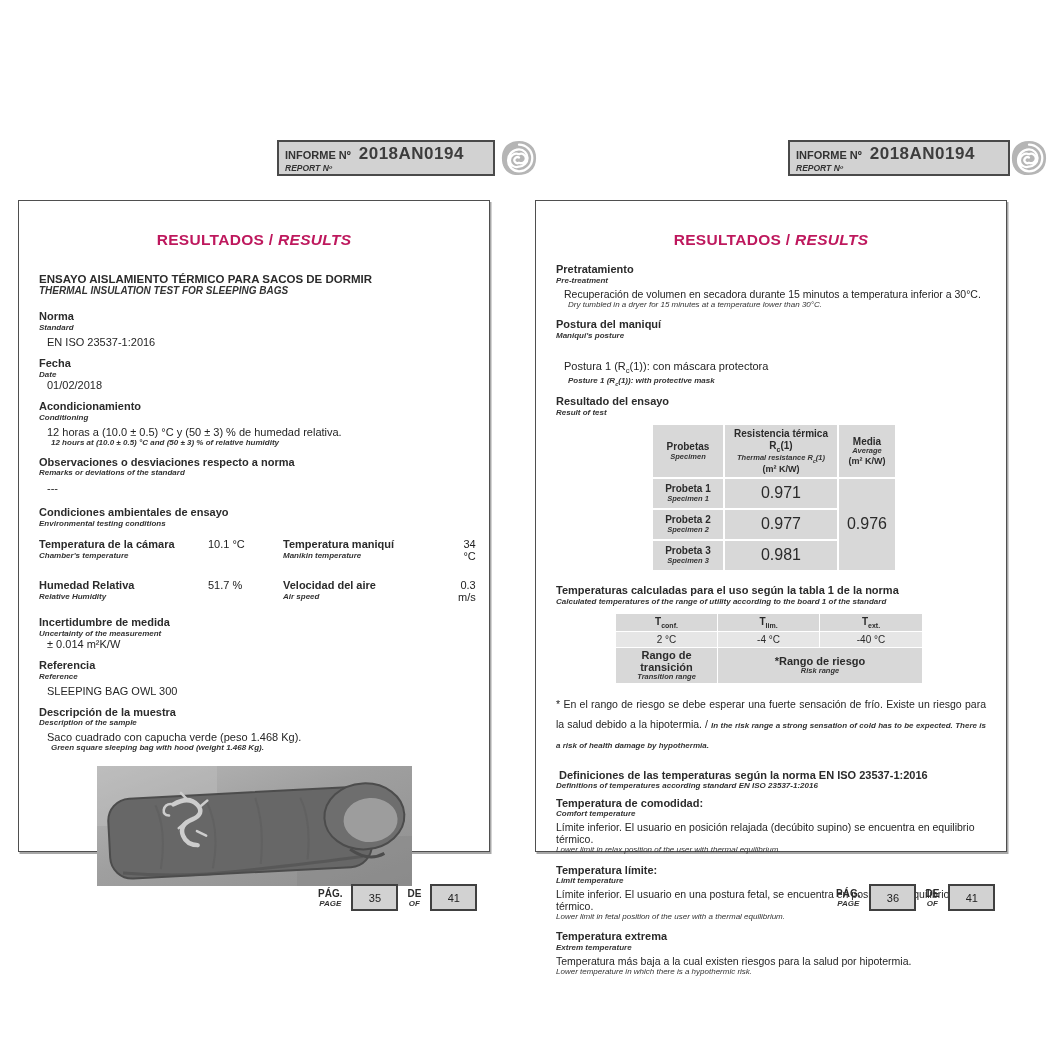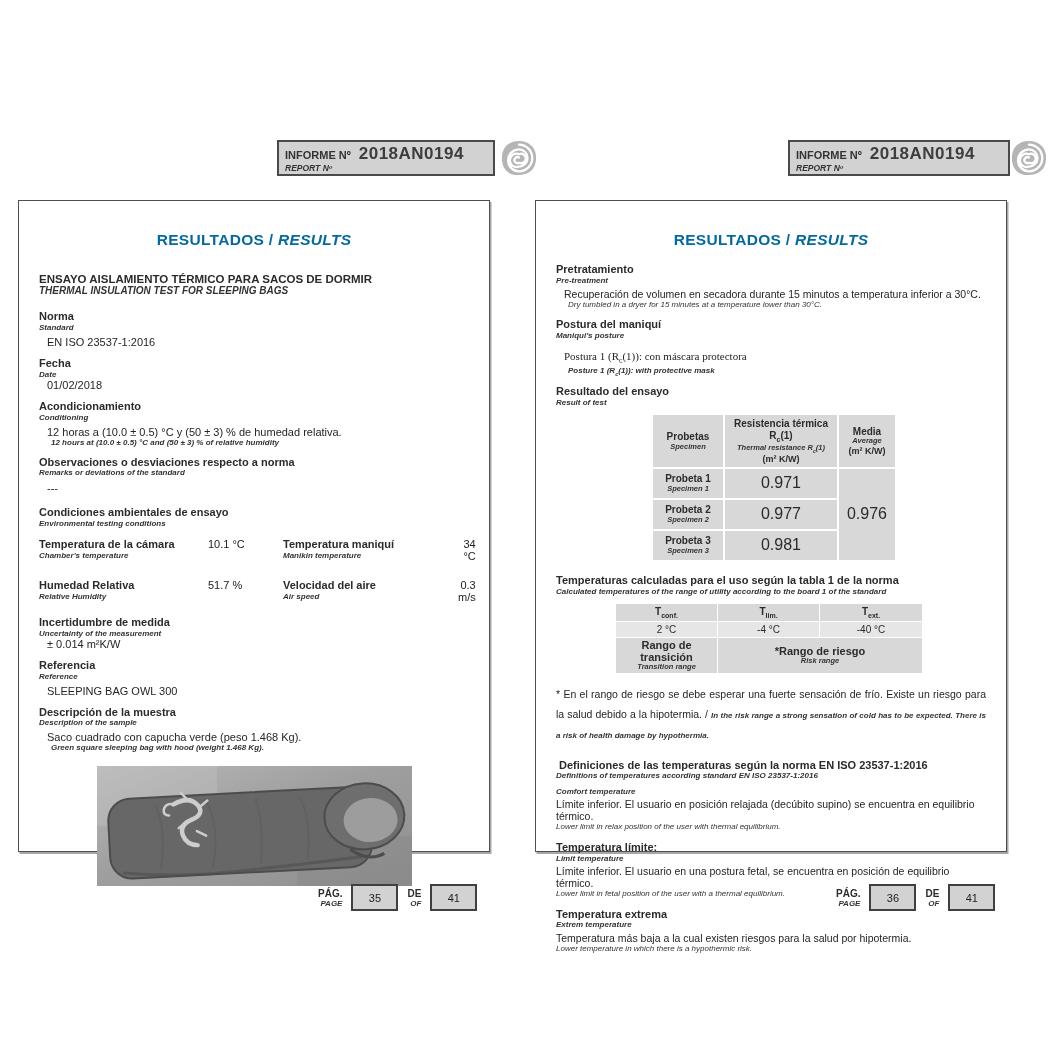--- a/index.html
+++ b/index.html
@@ -14,21 +14,21 @@
   .hbox .repnum{font-size:17px;font-weight:bold;color:#3d3d3d;letter-spacing:.5px;}
   .hbox .l2{font-size:8.5px;font-weight:bold;font-style:italic;color:#333;margin-top:-1px;}
 
   
   .page{position:absolute;top:200px;width:472px;height:652px;background:#fff;
         border:1px solid #4f4f4f;box-shadow:1.5px 2px 0 rgba(60,60,60,.45);
         padding:0 20px;box-sizing:border-box;}
   #page-left{left:18px;}
   #page-right{left:535px;}
 
-  .ptitle{text-align:center;margin-top:30px;font-size:15.5px;font-weight:bold;color:#0369a1;letter-spacing:.3px;}
+  .ptitle{text-align:center;margin-top:30px;font-size:15.5px;font-weight:bold;color:#be185d;letter-spacing:.3px;}
   .ptitle .it{font-style:italic;}
 
   .lbl{font-weight:bold;font-size:11px;line-height:1.15;color:#2b2b2b;}
   .sub{font-weight:bold;font-style:italic;font-size:8px;line-height:1.2;color:#333;}
   .val{font-size:11px;color:#252525;padding-left:8px;}
   .vali{font-style:italic;font-size:8px;font-weight:bold;color:#333;padding-left:12px;}
 
   .sec{margin-top:9px;}
   .testtitle{font-size:11.5px;font-weight:bold;margin-top:24px;color:#2b2b2b;}
   .testtitle-en{font-size:10px;font-weight:bold;font-style:italic;color:#333;}
@@ -60,21 +60,21 @@
   .ttable .ri{font-size:7.5px;font-weight:bold;font-style:italic;color:#333;line-height:1.1;}
 
   .note{margin-top:10px;text-align:justify;line-height:1.25;}
   .note .es{font-size:10.5px;color:#252525;}
   .note .en{font-size:8px;font-weight:bold;font-style:italic;color:#333;}
 
   .defbody{font-size:10.5px;color:#252525;margin-top:2px;}
 
   
   .footer{position:absolute;top:884px;display:flex;align-items:center;gap:9px;}
-  .flabel{text-align:right;}
+  .flabel{text-align:center;}
   .flabel .a{font-size:10px;font-weight:bold;color:#2b2b2b;}
   .flabel .b{font-size:8px;font-weight:bold;font-style:italic;color:#333;}
   .fbox{width:43px;height:23px;background:#d2d2d2;border:2px solid #404040;
         display:flex;align-items:center;justify-content:center;font-size:11px;color:#222;}
 
   
   .photo{margin:14px auto 0 auto;width:315px;height:120px;display:block;}
 </style>
 </head>
 <body>
@@ -225,21 +225,21 @@
     <div class="sec" style="margin-top:14px;">
       <div class="lbl">Pretratamiento</div>
       <div class="sub">Pre-treatment</div>
       <div class="val" style="margin-top:3px;font-size:10.5px;">Recuperación de volumen en secadora durante 15 minutos a temperatura inferior a 30°C.</div>
       <div class="vali" style="font-weight:normal;">Dry tumbled in a dryer for 15 minutes at a temperature lower than 30°C.</div>
     </div>
 
     <div class="sec">
       <div class="lbl">Postura del maniquí</div>
       <div class="sub">Maniqui's posture</div>
-      <div class="val" style="margin-top:10px;font-family:Liberation Serif, serif;">
+      <div class="val" style="margin-top:20px;">
         <span>Postura 1 (R</span><sub>c</sub><span>(1)): con máscara protectora</span>
       </div>
       <div class="vali">
         <span>Posture 1 (R</span><sub>c</sub><span>(1)): with protective mask</span>
       </div>
     </div>
 
     <div class="sec">
       <div class="lbl">Resultado del ensayo</div>
       <div class="sub">Result of test</div>
@@ -311,20 +311,21 @@
     </div>
 
     <p class="note"><span class="es">* En el rango de riesgo se debe esperar una fuerte sensación de frío. Existe un riesgo para la salud debido a la hipotermia. / </span><span class="en">In the risk range a strong sensation of cold has to be expected. There is a risk of health damage by hypothermia.</span></p>
 
     <div class="sec" style="margin-top:12px;">
       <div class="lbl" style="padding-left:3px;">Definiciones de las temperaturas según la norma EN ISO 23537-1:2016</div>
       <div class="sub">Definitions of temperatures according standard EN ISO 23537-1:2016</div>
     </div>
 
     <div class="sec" style="margin-top:6px;">
+      <div class="lbl">Temperatura de comodidad:</div>
       <div class="sub">Comfort temperature</div>
       <div class="defbody">Límite inferior. El usuario en posición relajada (decúbito supino) se encuentra en equilibrio térmico.</div>
       <div class="sub" style="font-weight:normal;">Lower limit in relax position of the user with thermal equilibrium.</div>
     </div>
 
     <div class="sec">
       <div class="lbl">Temperatura límite:</div>
       <div class="sub">Limit temperature</div>
       <div class="defbody">Límite inferior. El usuario en una postura fetal, se encuentra en posición de equilibrio térmico.</div>
       <div class="sub" style="font-weight:normal;">Lower limit in fetal position of the user with a thermal equilibrium.</div>

